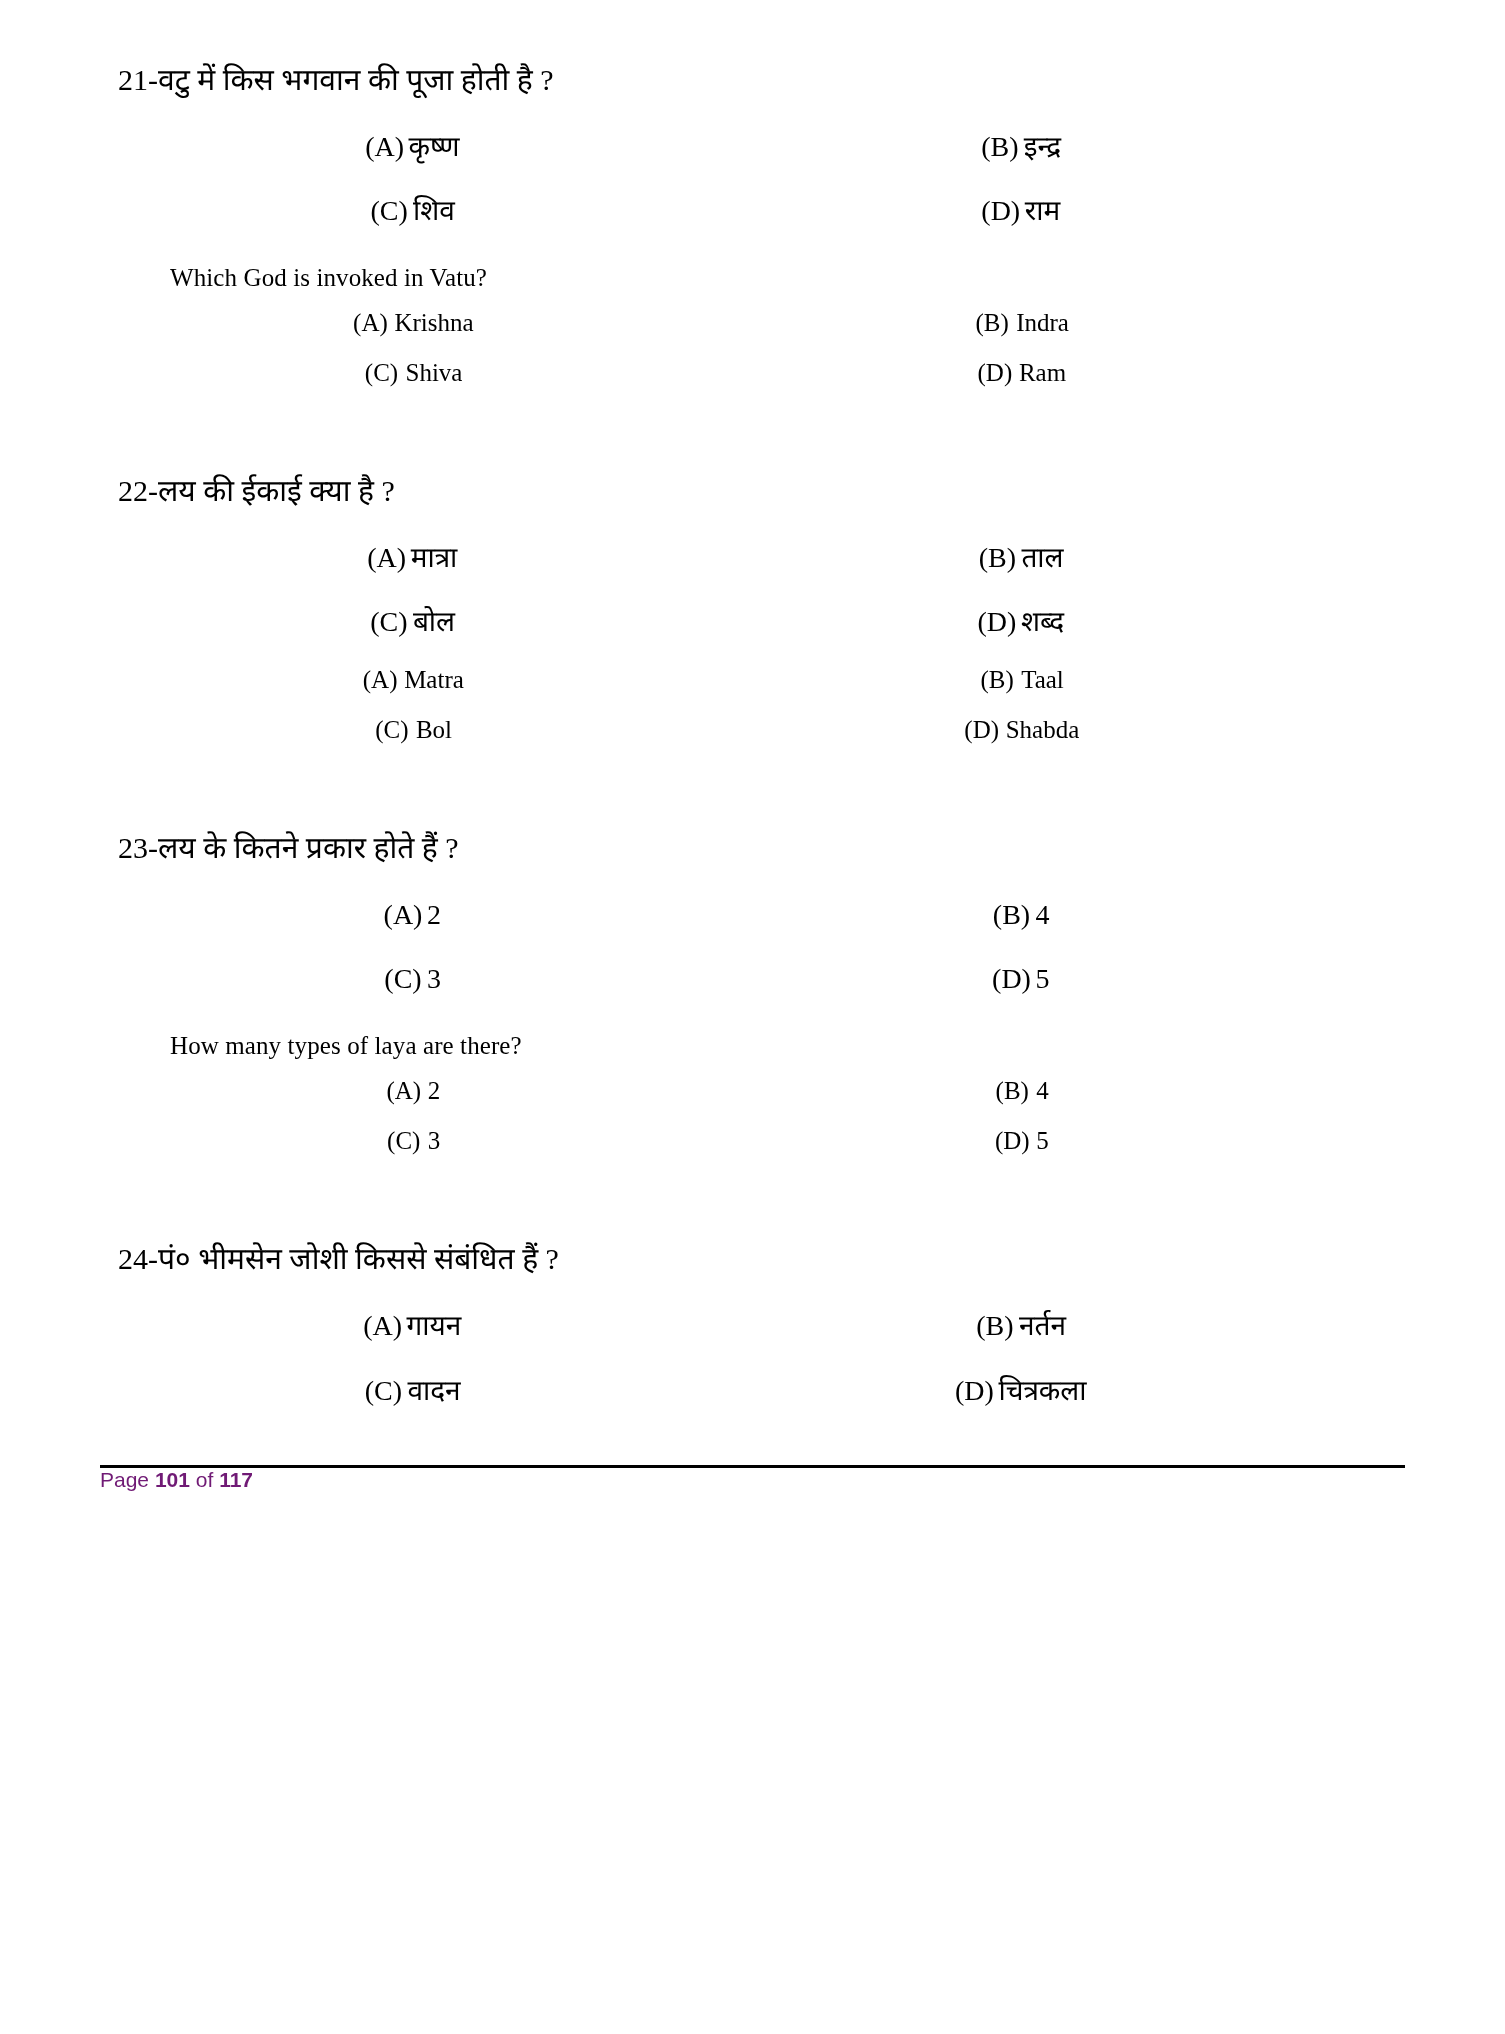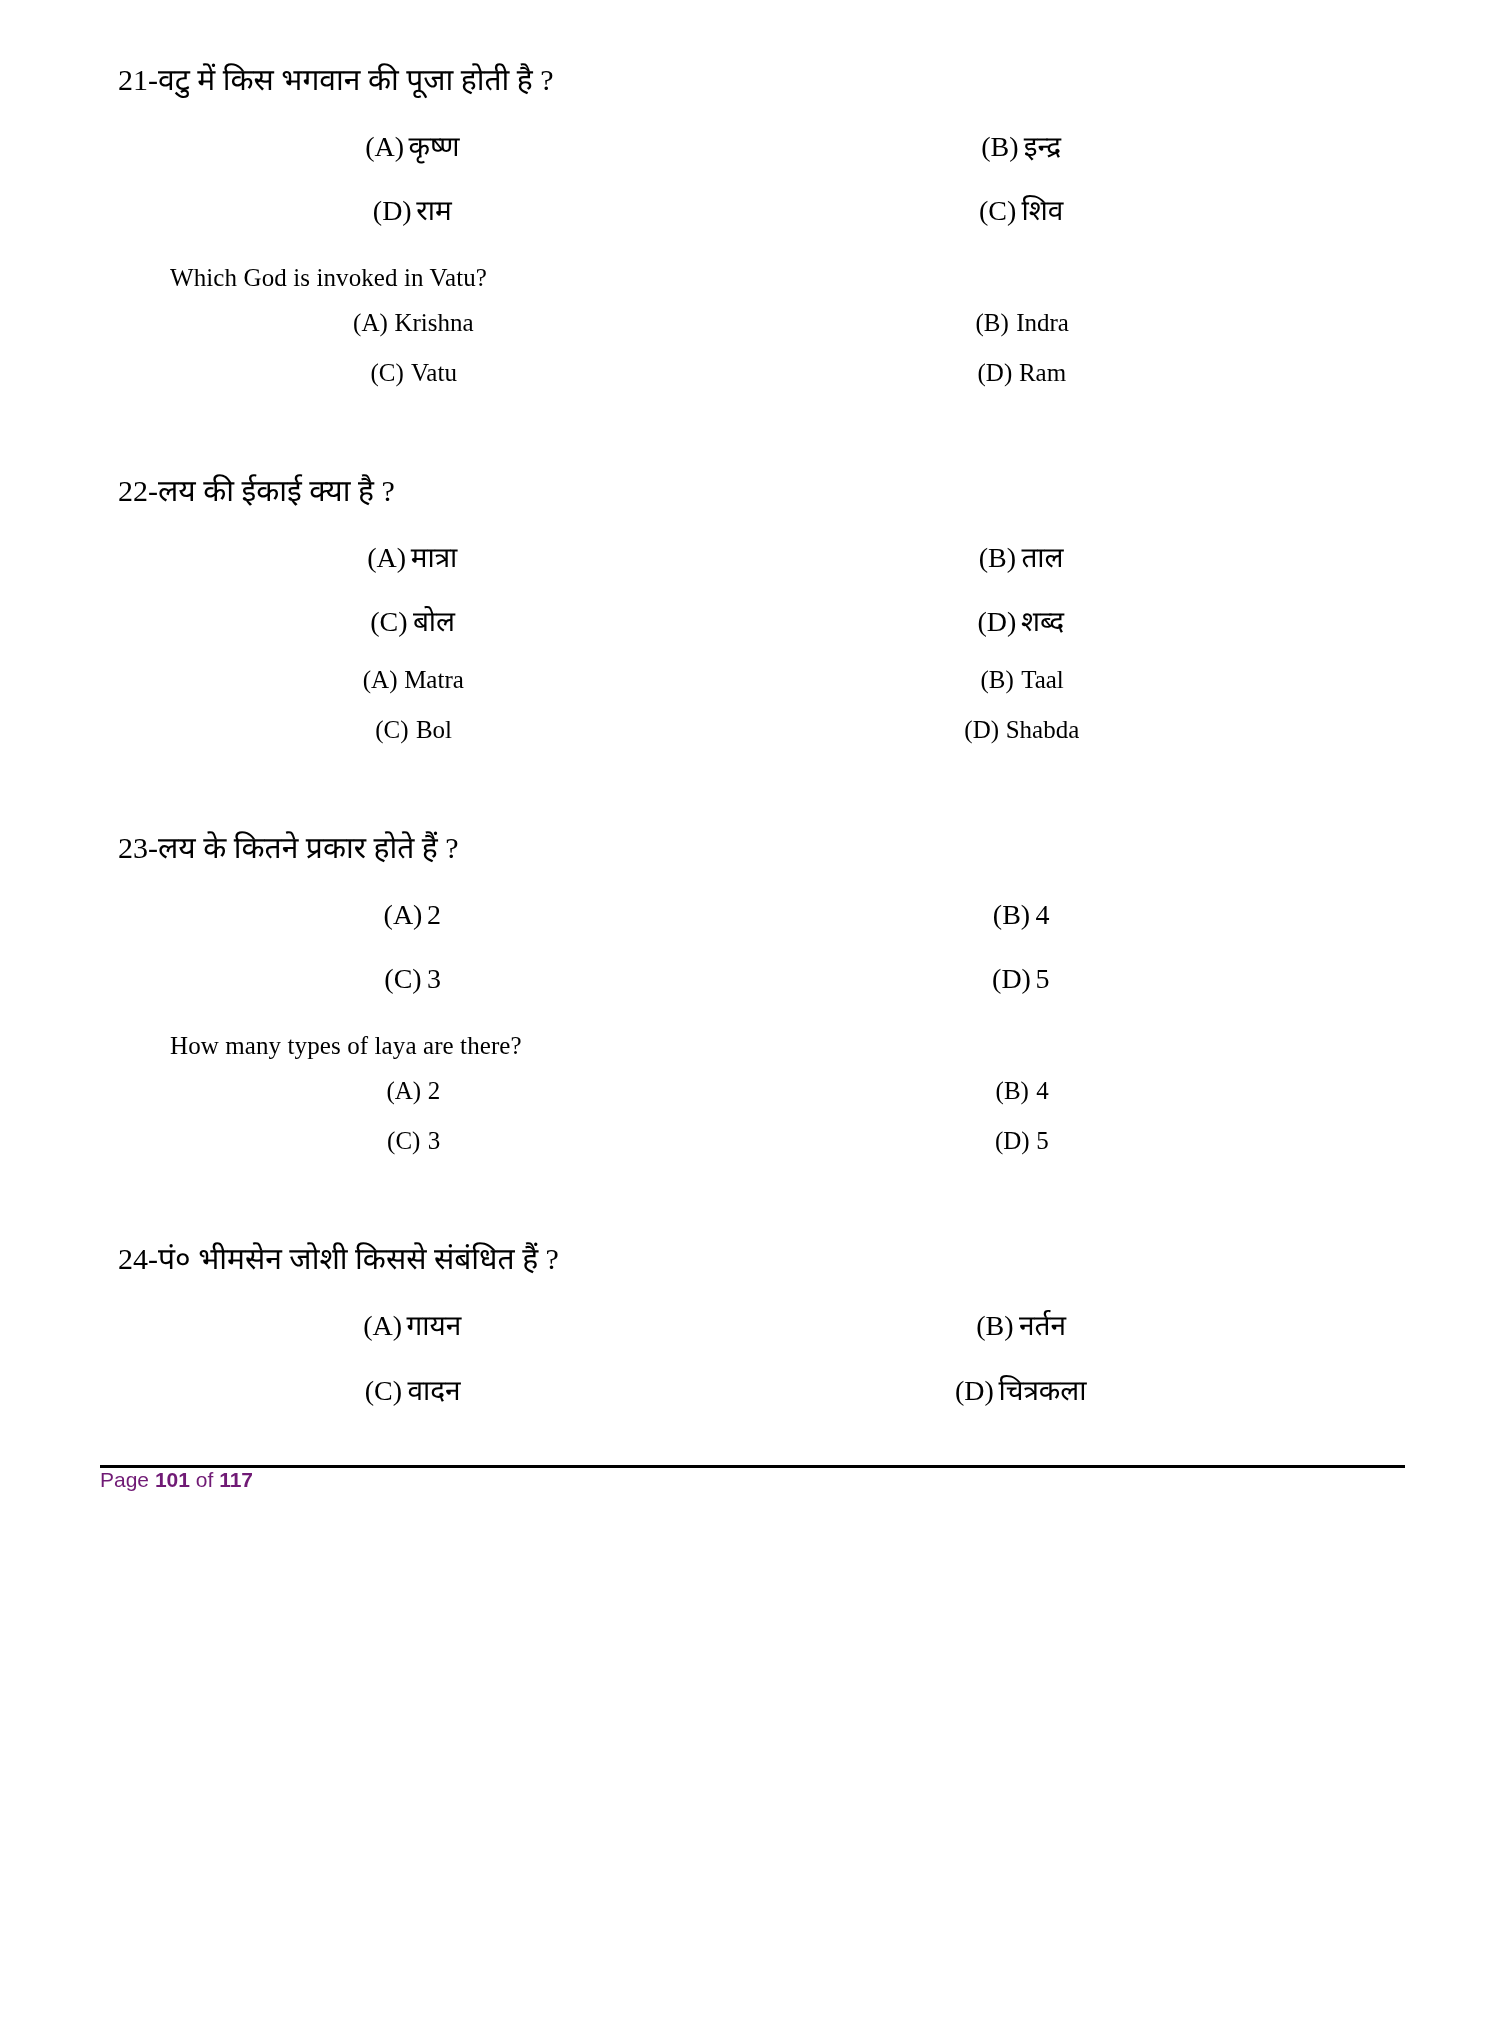--- a/index.html
+++ b/index.html
@@ -99,28 +99,28 @@
 <div class="page">
   <div class="content">
 
     <div class="question-block">
       <div class="q-head">
         <span class="q-num">21-</span><span>वटु में किस भगवान की पूजा होती है ?</span>
       </div>
       <div class="options hi">
         <div class="opt hindi"><span class="tag">(A)</span><span>कृष्ण</span></div>
         <div class="opt hindi"><span class="tag">(B)</span><span>इन्द्र</span></div>
+        <div class="opt hindi"><span class="tag">(C)</span><span>शिव</span></div>
         <div class="opt hindi"><span class="tag">(D)</span><span>राम</span></div>
-        <div class="opt hindi"><span class="tag">(C)</span><span>शिव</span></div>
       </div>
       <div class="sub-question">Which God is invoked in Vatu?</div>
       <div class="options en">
         <div class="opt"><span class="tag">(A)</span><span>Krishna</span></div>
         <div class="opt"><span class="tag">(B)</span><span>Indra</span></div>
-        <div class="opt"><span class="tag">(C)</span><span>Vatu</span></div>
+        <div class="opt"><span class="tag">(C)</span><span>Shiva</span></div>
         <div class="opt"><span class="tag">(D)</span><span>Ram</span></div>
       </div>
     </div>
 
     <div class="gap-medium"></div>
 
     <div class="question-block">
       <div class="q-head">
         <span class="q-num">22-</span><span>लय की ईकाई क्या है ?</span>
       </div>

